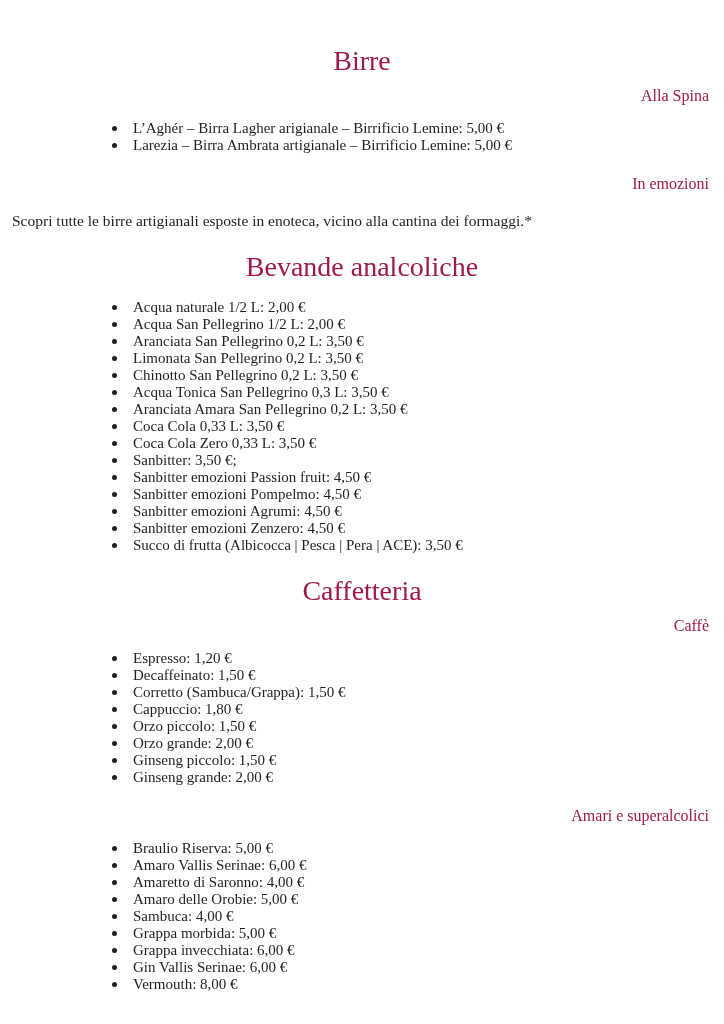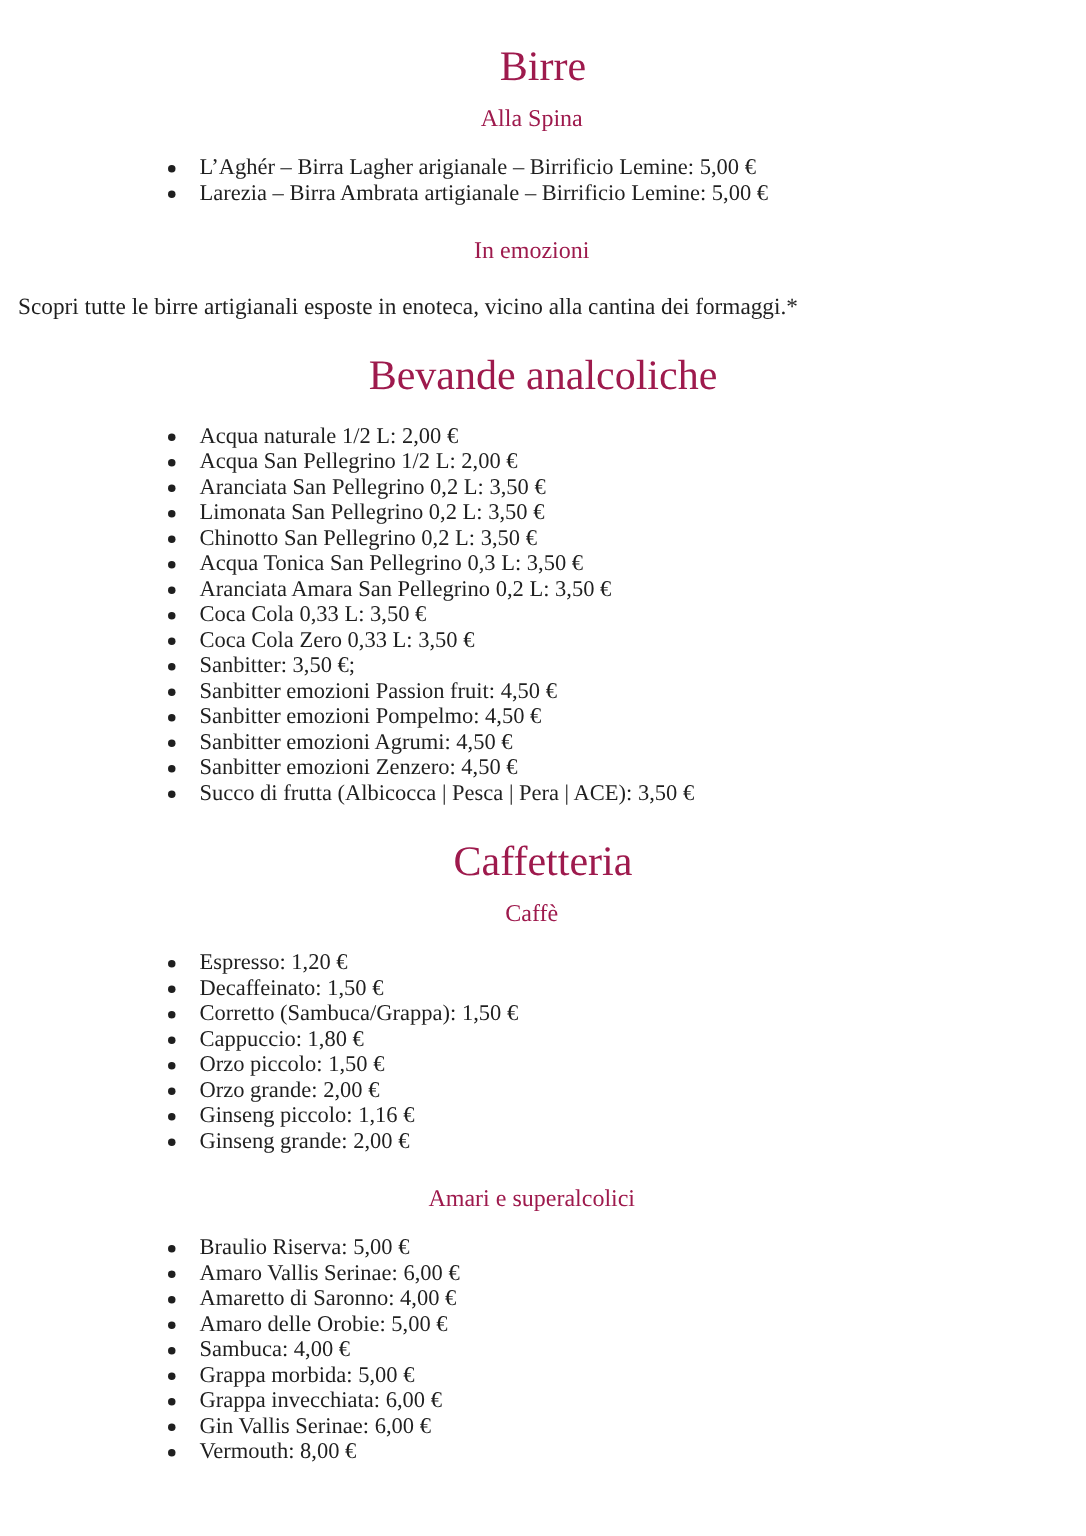--- a/index.html
+++ b/index.html
@@ -13,38 +13,38 @@
     width: 724px;
     height: 1024px;
     background: var(--paper);
     color: var(--ink);
     font-family: "Liberation Serif", "DejaVu Serif", serif;
     overflow: hidden;
   }
   .page {
     width: 724px;
     height: 1024px;
-    padding-top: 28px;
+    padding-top: 44px;
   }
   .menu-section { margin: 0; }
   .section-title {
     font-size: 28px;
     font-weight: normal;
     line-height: 34px;
     color: var(--accent);
     text-align: center;
     margin: 20px 0 0 0;
   }
   .menu-section:first-child .section-title { margin-top: 0; }
   .subtitle {
     font-size: 16px;
     font-weight: normal;
     line-height: 19px;
     color: var(--accent);
-    text-align: center;
+    text-align: right;
     margin: 8px 15px 0 0;
   }
   
   ul + .subtitle, p + .subtitle { margin-top: 20px; }
   .note {
     font-size: 15.5px;
     line-height: 19px;
     text-align: left;
     margin: 18px 12px 0 12px;
     color: var(--ink);
@@ -108,21 +108,21 @@
     <section class="menu-section">
       <h1 class="section-title">Caffetteria</h1>
       <h2 class="subtitle">Caffè</h2>
       <ul class="menu-list">
         <li><span class="bullet"></span><span>Espresso: 1,20 €</span></li>
         <li><span class="bullet"></span><span>Decaffeinato: 1,50 €</span></li>
         <li><span class="bullet"></span><span>Corretto (Sambuca/Grappa): 1,50 €</span></li>
         <li><span class="bullet"></span><span>Cappuccio: 1,80 €</span></li>
         <li><span class="bullet"></span><span>Orzo piccolo: 1,50 €</span></li>
         <li><span class="bullet"></span><span>Orzo grande: 2,00 €</span></li>
-        <li><span class="bullet"></span><span>Ginseng piccolo: 1,16 €</span></li>
+        <li><span class="bullet"></span><span>Ginseng piccolo: 1,50 €</span></li>
         <li><span class="bullet"></span><span>Ginseng grande: 2,00 €</span></li>
       </ul>
       <h2 class="subtitle">Amari e superalcolici</h2>
       <ul class="menu-list">
         <li><span class="bullet"></span><span>Braulio Riserva: 5,00 €</span></li>
         <li><span class="bullet"></span><span>Amaro Vallis Serinae: 6,00 €</span></li>
         <li><span class="bullet"></span><span>Amaretto di Saronno: 4,00 €</span></li>
         <li><span class="bullet"></span><span>Amaro delle Orobie: 5,00 €</span></li>
         <li><span class="bullet"></span><span>Sambuca: 4,00 €</span></li>
         <li><span class="bullet"></span><span>Grappa morbida: 5,00 €</span></li>

